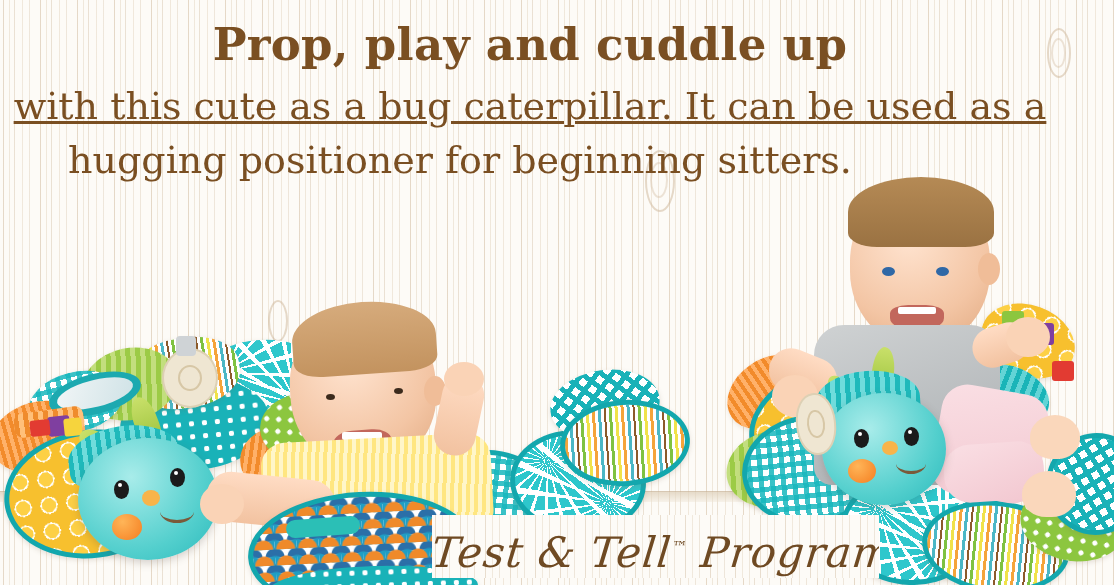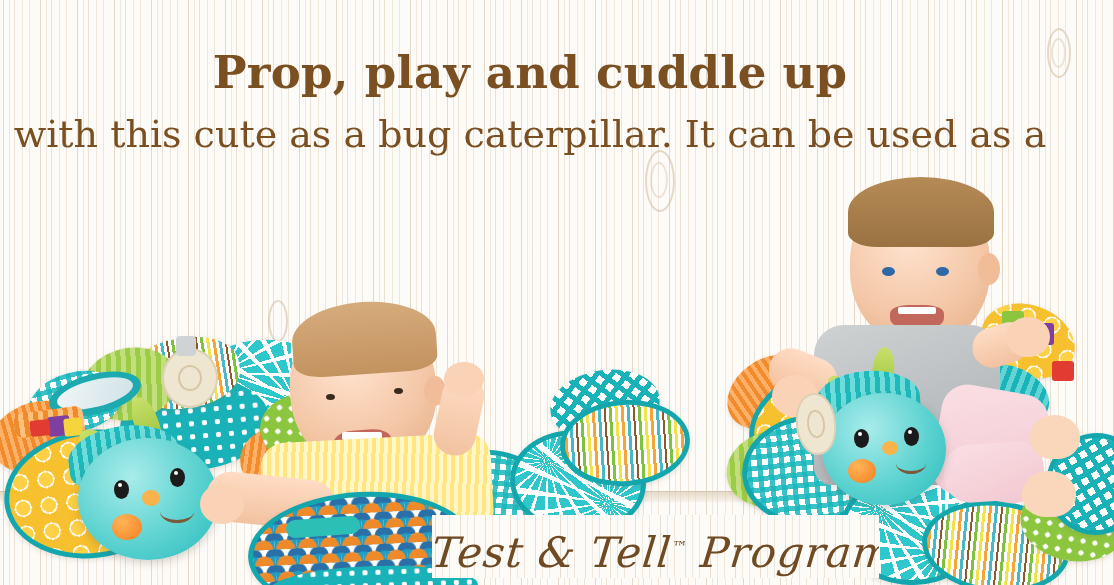--- a/index.html
+++ b/index.html
@@ -33,29 +33,29 @@
     border:2px solid rgba(214,195,170,.45);}
   .shelf{position:absolute;left:0;right:0;top:492px;height:10px;
     background:linear-gradient(180deg,rgba(222,208,186,.75),rgba(236,226,209,.35));}
   .shelf-line{position:absolute;left:0;right:0;top:491px;height:1px;background:rgba(198,177,148,.7);}
 
   
   .copy{position:absolute;left:0;top:0;width:1060px;text-align:center;}
   .headline{
     color:#7a4f22;font-family:"DejaVu Serif","Liberation Serif",serif;
     font-weight:bold;font-size:45px;line-height:1;
-    letter-spacing:.3px;margin:0;padding-top:50px;
+    letter-spacing:.3px;margin:0;padding-top:22px;
   }
   .bodytext{
     color:#7a4f22;font-family:"DejaVu Serif","Liberation Serif",serif;
     font-weight:normal;font-size:38px;line-height:54px;
     margin:0;padding-top:12px;letter-spacing:0px;
   }
   .bodytext .l{display:block;white-space:nowrap;}
-  .bodytext .l2{text-align:center;}
+  .bodytext .l2{text-align:center;text-decoration:underline;}
   .bodytext .l3{text-align:center;padding-right:100px;}
   .bodytext .l4{text-align:center;padding-right:140px;}
 
   
   .banner{
     position:absolute;left:432px;top:515px;width:447px;height:63px;
     background:#fdfbf7;overflow:hidden;
   }
   .banner .bgrain{position:absolute;inset:0;
     background-image:repeating-linear-gradient(90deg,
@@ -193,20 +193,21 @@
     <div class="knot" style="left:915px;top:228px;width:18px;height:40px;"></div>
     <div class="knot" style="left:268px;top:300px;width:16px;height:38px;"></div>
     <div class="shelf-line"></div>
     <div class="shelf"></div>
   </div>
 
   <div class="copy">
     <h1 class="headline">Prop, play and cuddle up</h1>
     <div class="bodytext">
       <span class="l l2">with this cute as a bug caterpillar. It can be used as a</span>
+      <span class="l l4">hugging positioner for beginning sitters.</span>
     </div>
   </div>
 
   <div class="photo" style="left:-10px;top:330px;width:660px;height:255px;">
 
     <div class="seg pat-burst" style="left:200px;top:10px;width:140px;height:96px;transform:rotate(-6deg);"></div>
     <div class="seg pat-dots" style="left:130px;top:48px;width:150px;height:92px;transform:rotate(-5deg);"></div>
     <div class="seg pat-stripes" style="left:140px;top:8px;width:110px;height:70px;transform:rotate(-9deg);border-radius:46%;"></div>
     <div class="seg pat-cord-green" style="left:92px;top:18px;width:96px;height:72px;transform:rotate(-12deg);"></div>
     <div class="seg pat-gingham" style="left:38px;top:42px;width:96px;height:60px;transform:rotate(-14deg);"></div>

